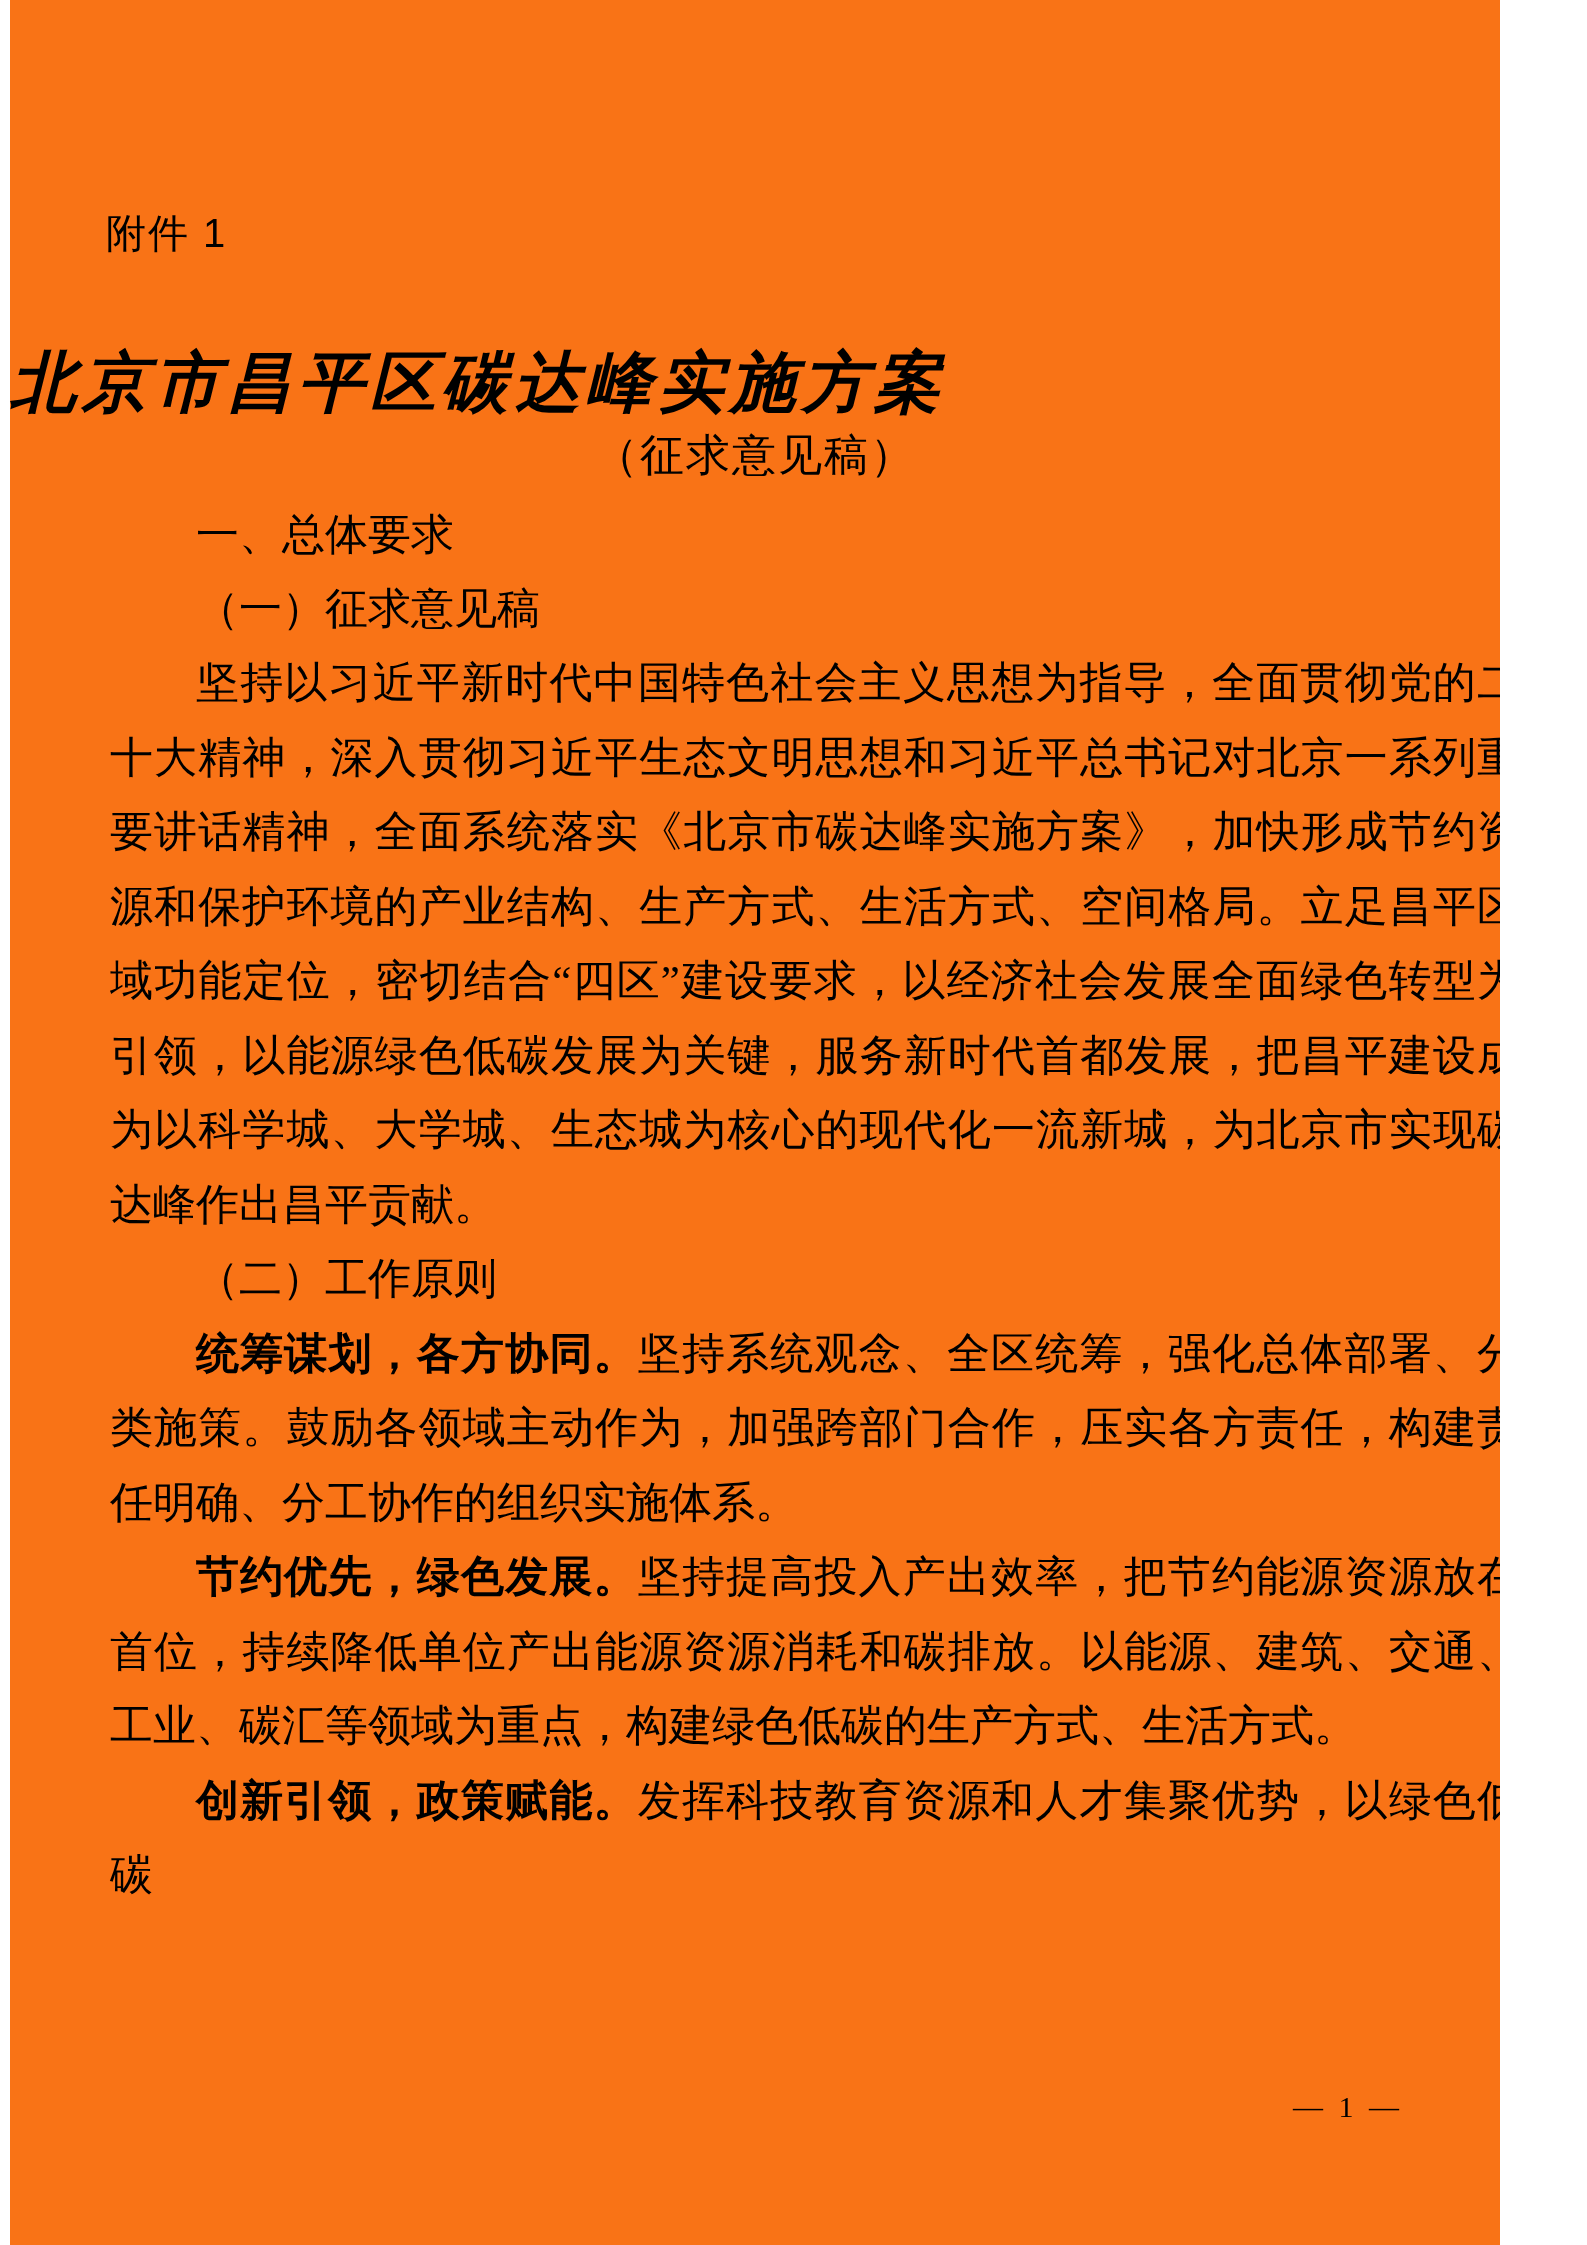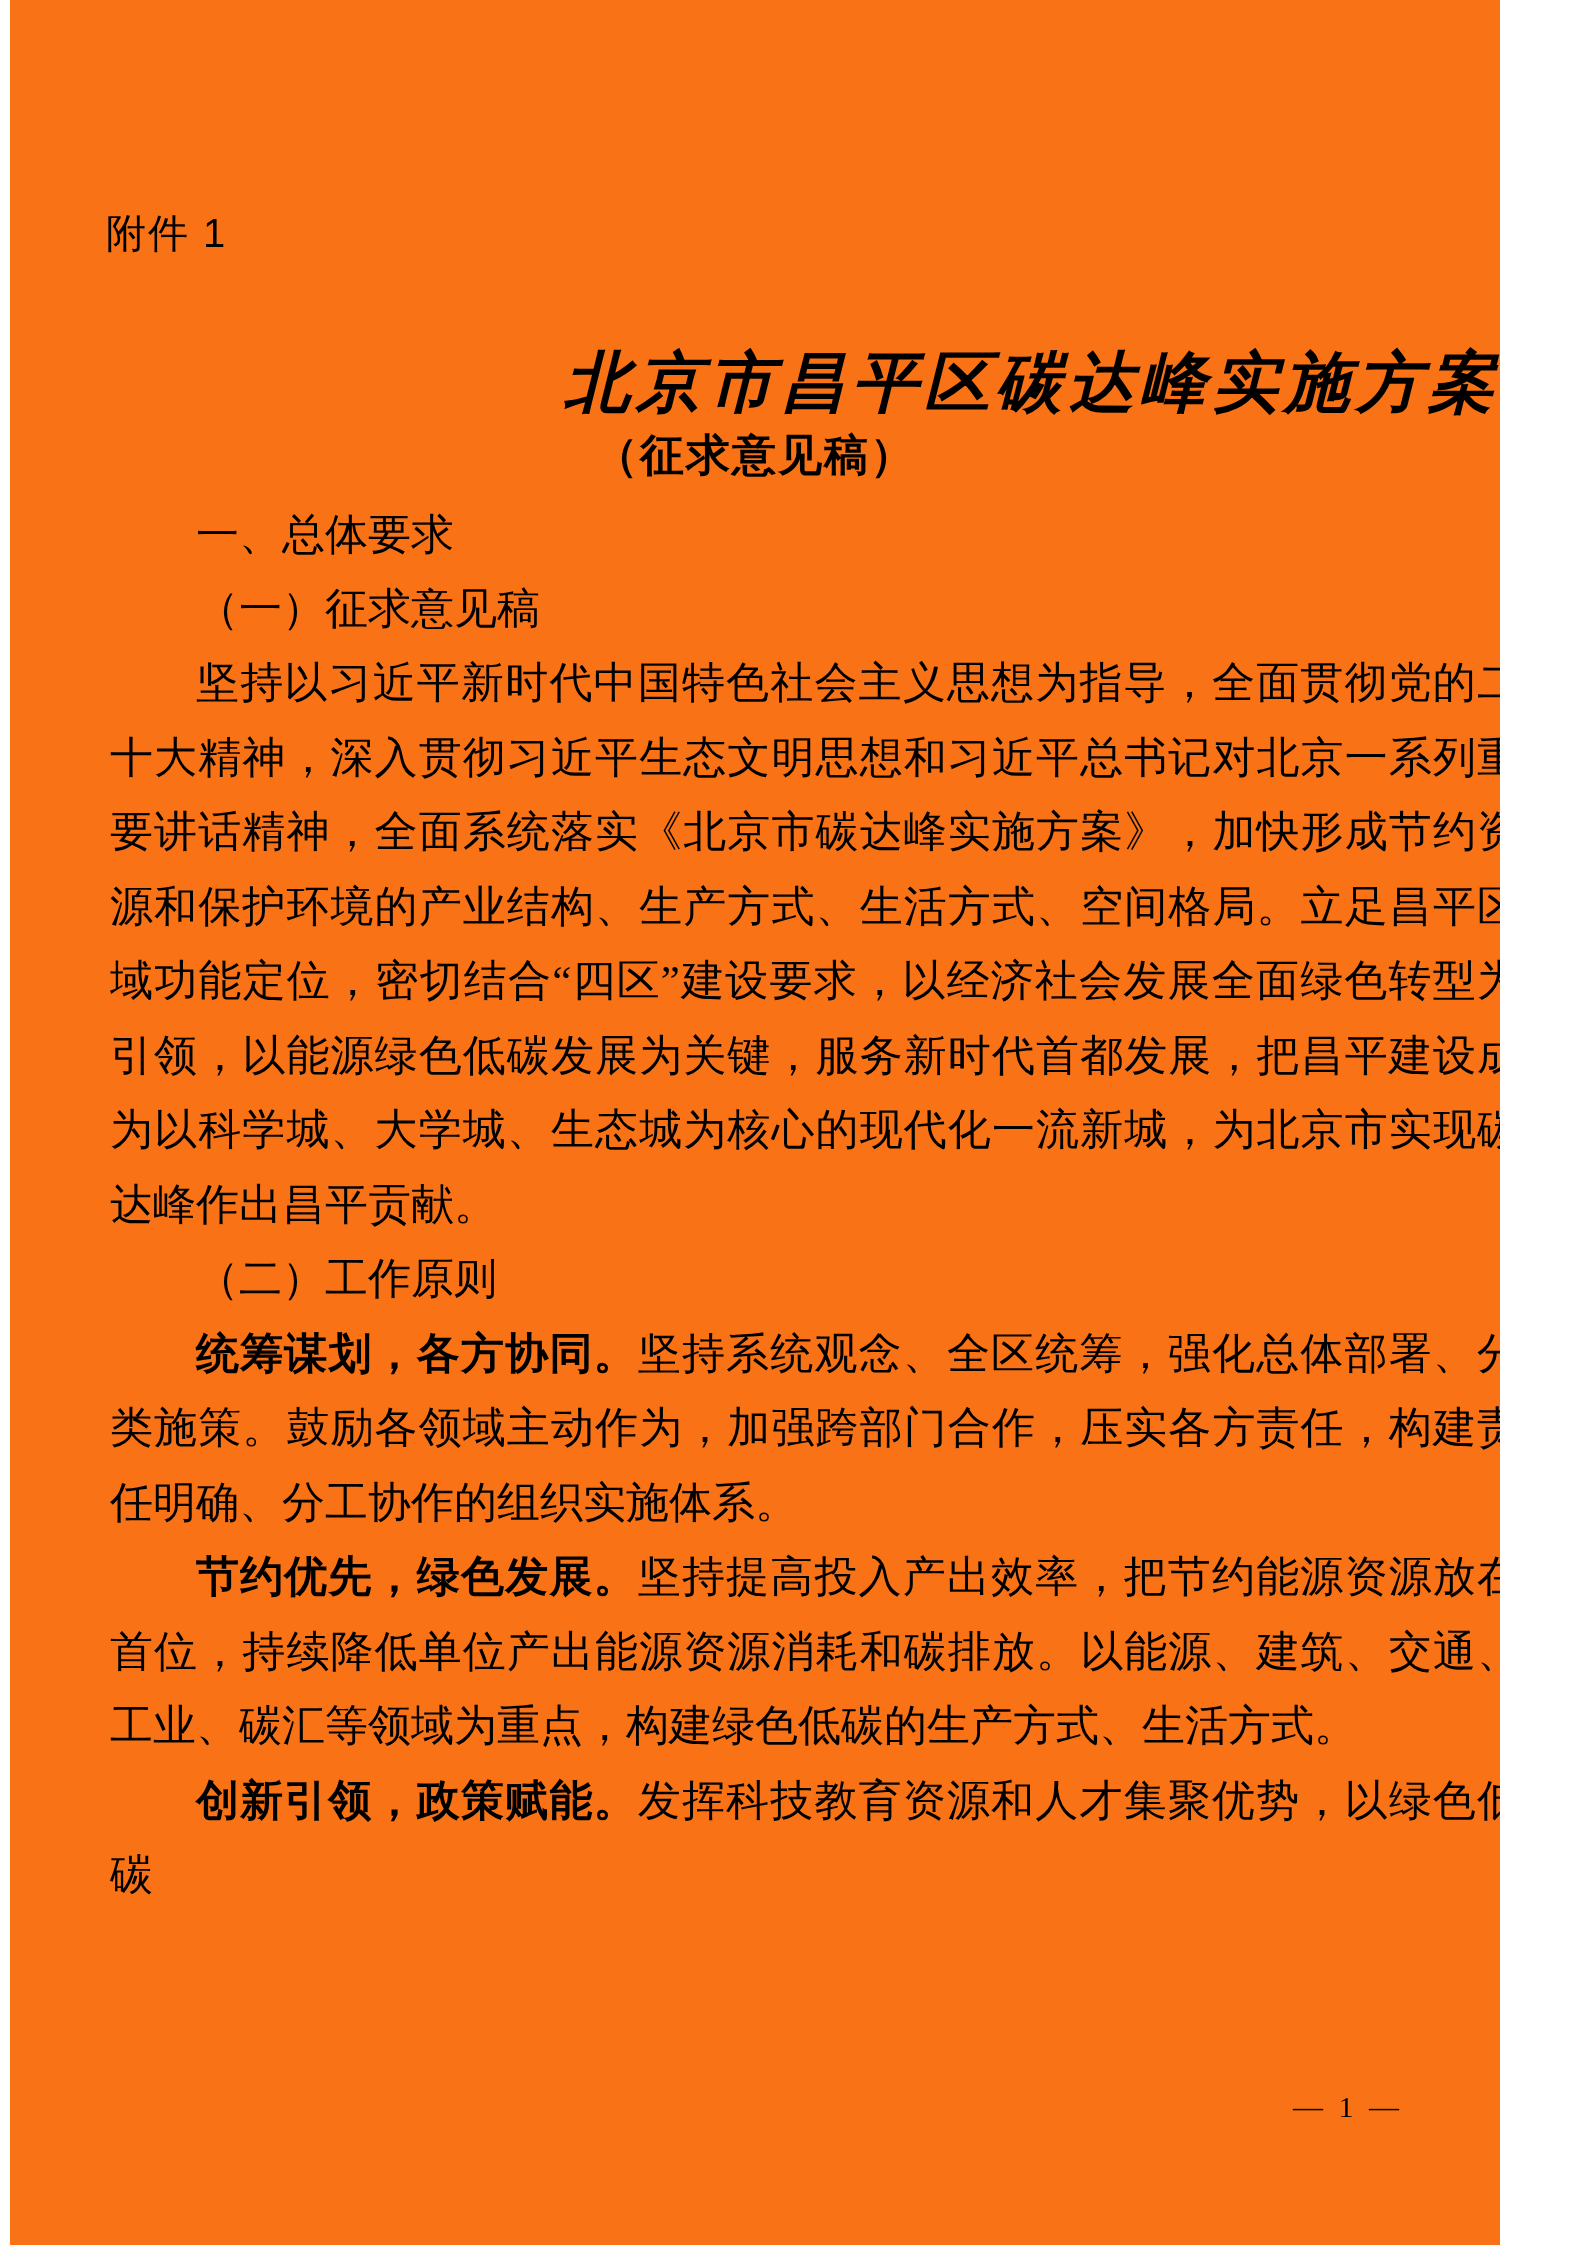--- a/index.html
+++ b/index.html
@@ -25,39 +25,38 @@
     font-family: "Liberation Sans", sans-serif;
     color: #000000;
     letter-spacing: 2px;
     white-space: nowrap;
   }
   .doc-title {
     position: absolute;
     left: 0;
     top: 338px;
     width: 100%;
-    text-align: right;
+    text-align: left;
     font-size: 66px;
     font-weight: 700;
     font-style: italic;
     letter-spacing: 6px;
     color: #000000;
     white-space: nowrap;
   }
   .doc-subtitle {
     position: absolute;
     left: 0;
     top: 426px;
     width: 100%;
     text-align: center;
     font-size: 44px;
     letter-spacing: 2px;
     color: #000000;
     white-space: nowrap;
-    font-weight: bold;
   }
   .doc-body {
     position: absolute;
     left: 100px;
     top: 497px;
     width: 1410px;
     font-size: 43px;
     line-height: 74.5px;
     text-align: justify;
     text-justify: inter-character;

